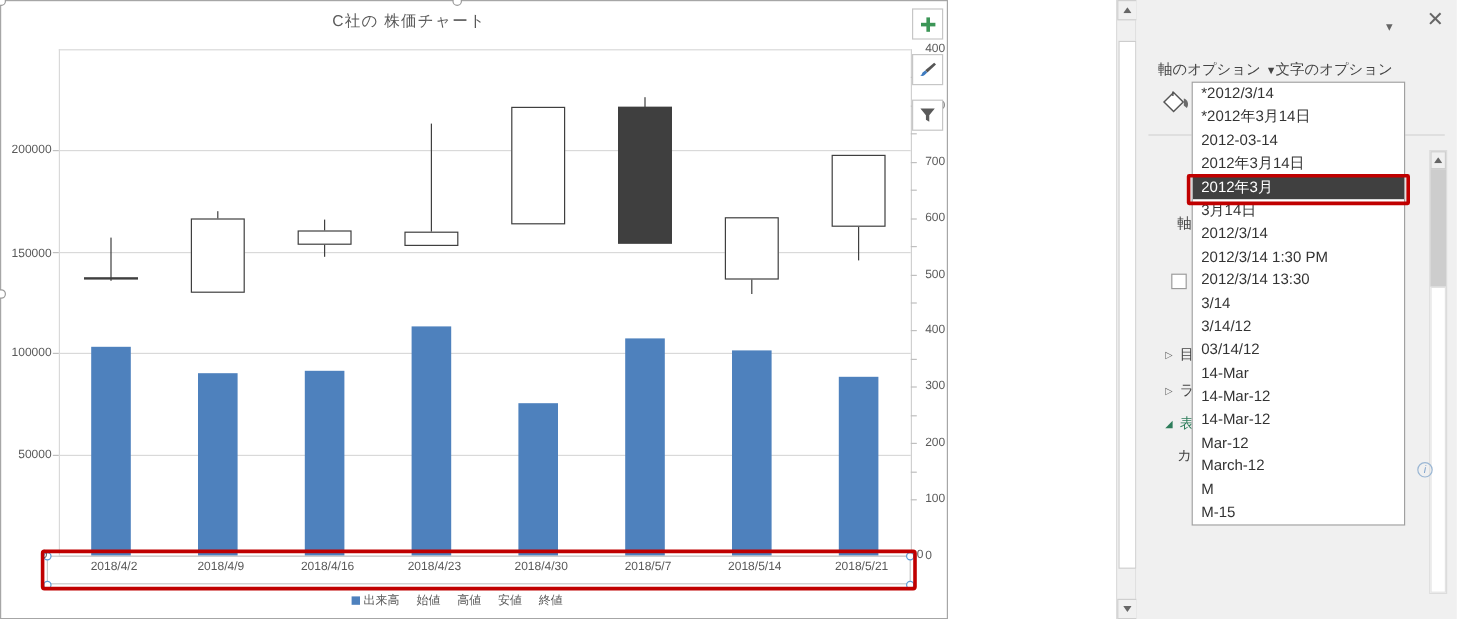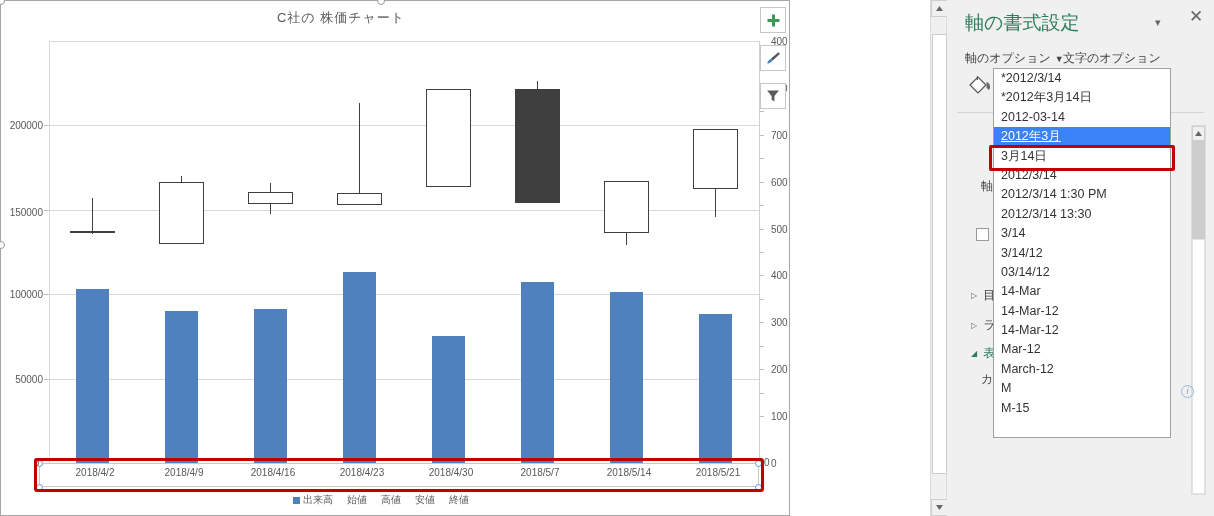--- a/index.html
+++ b/index.html
@@ -165,21 +165,21 @@
   
   #dropdown {
     position:absolute; left:993px; top:68px; width:178px; height:370px;
     background:#ffffff; border:1px solid #a0a0a0; z-index:60;
     overflow:hidden;
   }
   .dd-item {
     height:19.4px; line-height:19.4px; padding-left:7px;
     font-size:12.5px; color:#333; white-space:nowrap; cursor:pointer;
   }
-  .dd-item.sel { background:#3b82f6; color:#fff;text-decoration:underline; }
+  .dd-item.sel { background:#404040; color:#fff; }
   #dd-redbox {
     position:absolute; left:989px; top:145px; width:186px; height:26px;
     border:3px solid #c00000; border-radius:2px; z-index:70;
   }
 
   
   #pane-scroll {
     position:absolute; left:1191px; top:125px; width:15px; height:370px;
     background:#f0f0f0; border:1px solid #dcdcdc;
   }
@@ -347,21 +347,20 @@
   <div class="thumb" style="top:34px; height:440px;"></div>
   <div class="arrow" style="top:499px;">
     <svg width="7" height="5" viewBox="0 0 7 5">
         <path d="M0 0 L7 0 L3.5 5 Z" fill="#666"></path>
       </svg>
   </div>
 </div>
 
 <div id="pane">
 
-  <div id="pane-title">軸の書式設定</div>
   <div id="pane-collapse">▾</div>
   <div id="pane-close">✕</div>
 
   <div class="pane-tab" id="tab-axis">
     <span>軸のオプション</span><span class="caret">▼</span>
   </div>
   <div class="pane-tab" id="tab-text">
     <span>文字のオプション</span>
   </div>
 
@@ -393,20 +392,21 @@
   <div class="thumb"></div>
   <div class="track-lower"></div>
 </div>
 
 <div id="info-icon">i</div>
 
 <div id="dropdown">
   <div class="dd-item">*2012/3/14</div>
   <div class="dd-item">*2012年3月14日</div>
   <div class="dd-item">2012-03-14</div>
+  <div class="dd-item">2012年3月14日</div>
   <div class="dd-item sel">2012年3月</div>
   <div class="dd-item">3月14日</div>
   <div class="dd-item">2012/3/14</div>
   <div class="dd-item">2012/3/14 1:30 PM</div>
   <div class="dd-item">2012/3/14 13:30</div>
   <div class="dd-item">3/14</div>
   <div class="dd-item">3/14/12</div>
   <div class="dd-item">03/14/12</div>
   <div class="dd-item">14-Mar</div>
   <div class="dd-item">14-Mar-12</div>

